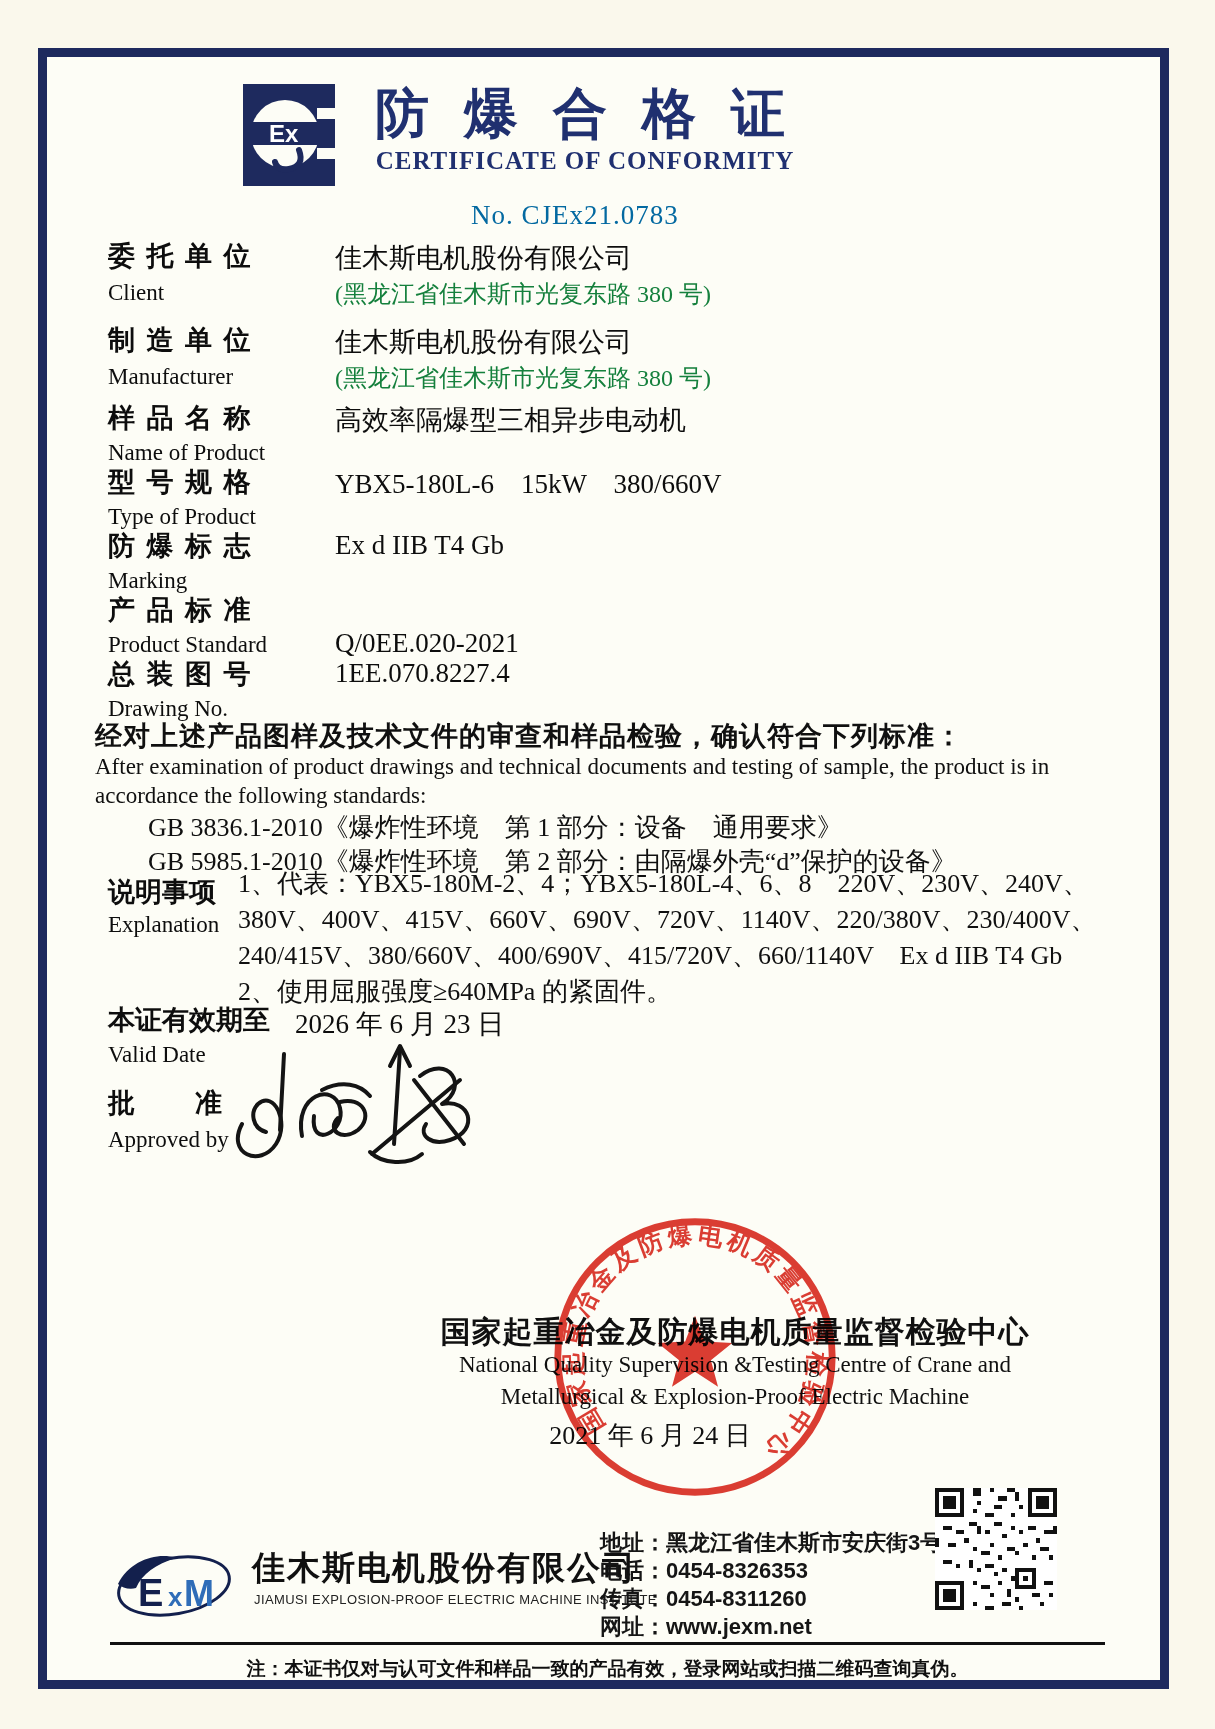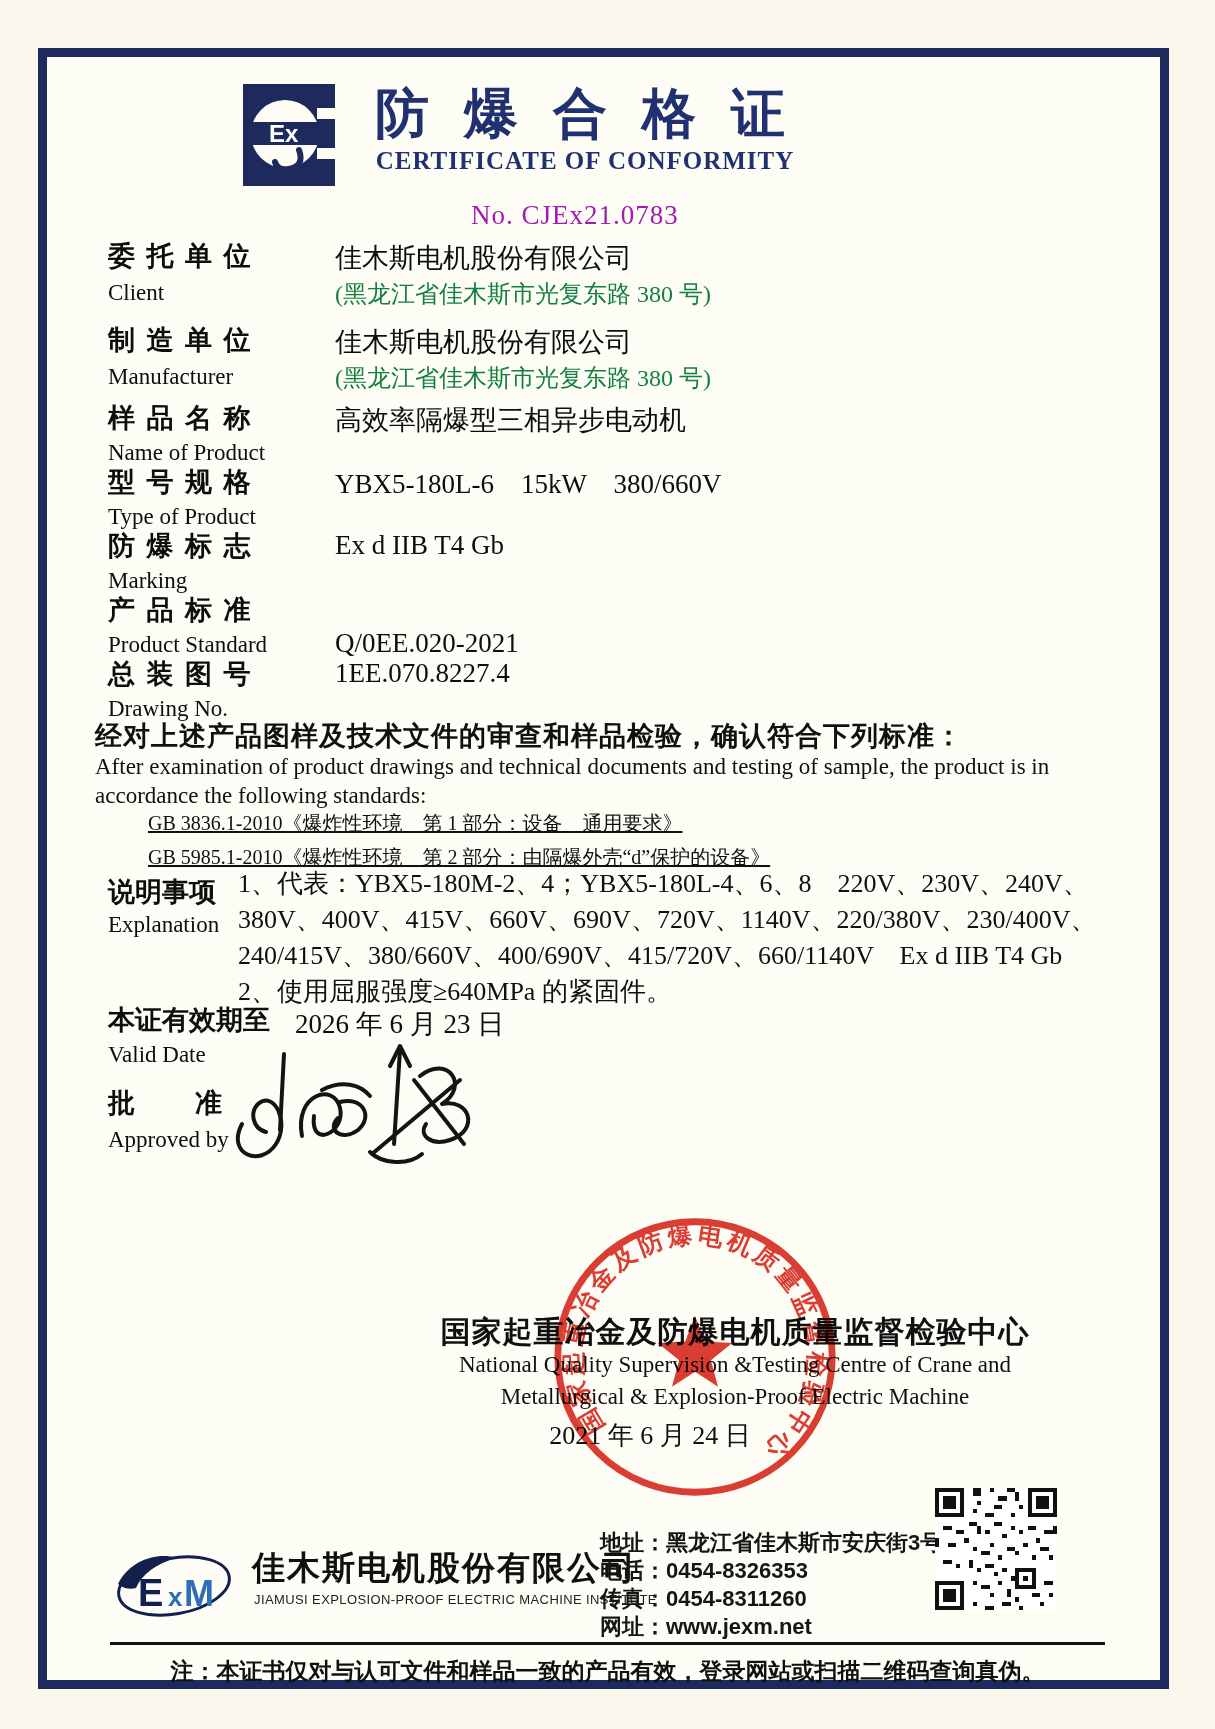--- a/index.html
+++ b/index.html
@@ -25,46 +25,46 @@
     font-size:54px;font-weight:bold;color:#203070;letter-spacing:10px;
     font-family:Liberation Sans, sans-serif;
   }
   .title-en{
     left:370px;top:147px;width:430px;text-align:center;
     font-size:25px;font-weight:bold;color:#203070;letter-spacing:1px;
     font-family:"Liberation Serif",serif;
   }
   .cert-no{
     left:370px;top:200px;width:410px;text-align:center;
-    font-size:27px;font-family:"Liberation Serif",serif;color:#a21caf;
+    font-size:27px;font-family:"Liberation Serif",serif;color:#0369a1;
     letter-spacing:1px;
   }
   
   .flabel{left:108px;font-size:27px;font-weight:bold;letter-spacing:2px;color:#0d0d0d;}
   .fsub{left:108px;font-size:23px;font-family:"Liberation Serif",serif;color:#0d0d0d;}
   .fval{left:335px;font-size:27px;font-family:"Liberation Serif",serif;color:#0d0d0d;}
   .fval2{left:335px;font-size:24px;font-family:"Liberation Serif",serif;color:#15803d;}
   
   .st-cn{left:95px;top:718px;font-size:27px;font-weight:bold;letter-spacing:1px;}
   .st-en{left:95px;top:752px;width:1015px;font-size:23px;line-height:29px;font-family:"Liberation Serif",serif;}
-  .gb{left:148px;font-size:20px;font-family:"Liberation Serif",serif;text-decoration:underline;}
+  .gb{left:148px;font-size:26px;font-family:"Liberation Serif",serif;}
   
   .exp-content{left:238px;top:866px;width:888px;font-size:26px;line-height:36px;font-family:"Liberation Serif",serif;}
   .exp-content p{margin:0;}
   
   .auth-cn{left:340px;top:1312px;width:790px;text-align:center;font-size:30px;font-weight:bold;letter-spacing:1px;}
   .auth-en{width:790px;left:340px;text-align:center;font-size:23px;font-family:"Liberation Serif",serif;}
   .auth-date{left:300px;top:1418px;width:700px;text-align:center;font-size:26px;font-family:"Liberation Serif",serif;}
   .stamp{left:548px;top:1210px;width:294px;height:294px;opacity:0.9;mix-blend-mode:multiply;}
   
   .inst-cn{left:252px;top:1546px;font-size:33px;font-weight:bold;letter-spacing:2px;}
   .inst-en{left:254px;top:1592px;font-size:13px;letter-spacing:0.4px;color:#222;}
   .contact-row{left:600px;font-size:22px;font-weight:700;color:#151515;}
   .note-hr{left:110px;top:1642px;width:995px;height:3px;background:#111;}
-  .note{left:110px;top:1656px;width:995px;text-align:center;font-size:23px;font-weight:bold;}
+  .note{left:110px;top:1656px;width:995px;text-align:center;font-size:19px;font-weight:bold;}
   .sig{left:222px;top:1032px;width:265px;height:142px;}
 </style>
 </head>
 <body>
 
 <div class="page">
   <div class="frame"></div>
 
   <svg class="abs" style="left:243px;top:84px;" width="92" height="102" viewBox="0 0 92 102">
     <rect width="92" height="102" fill="#1e2a5e"></rect>

